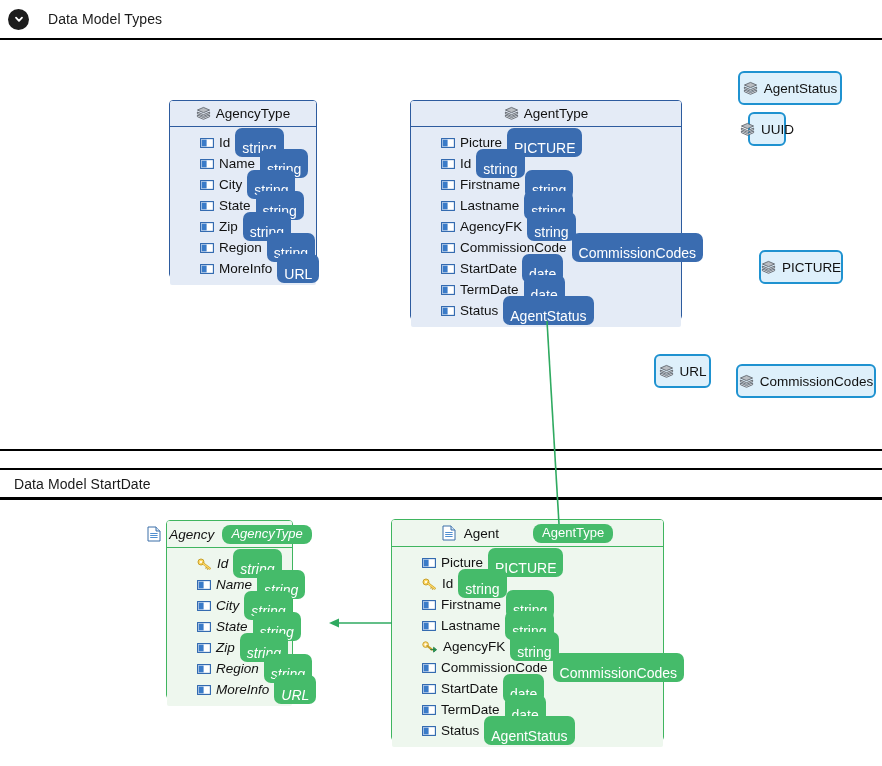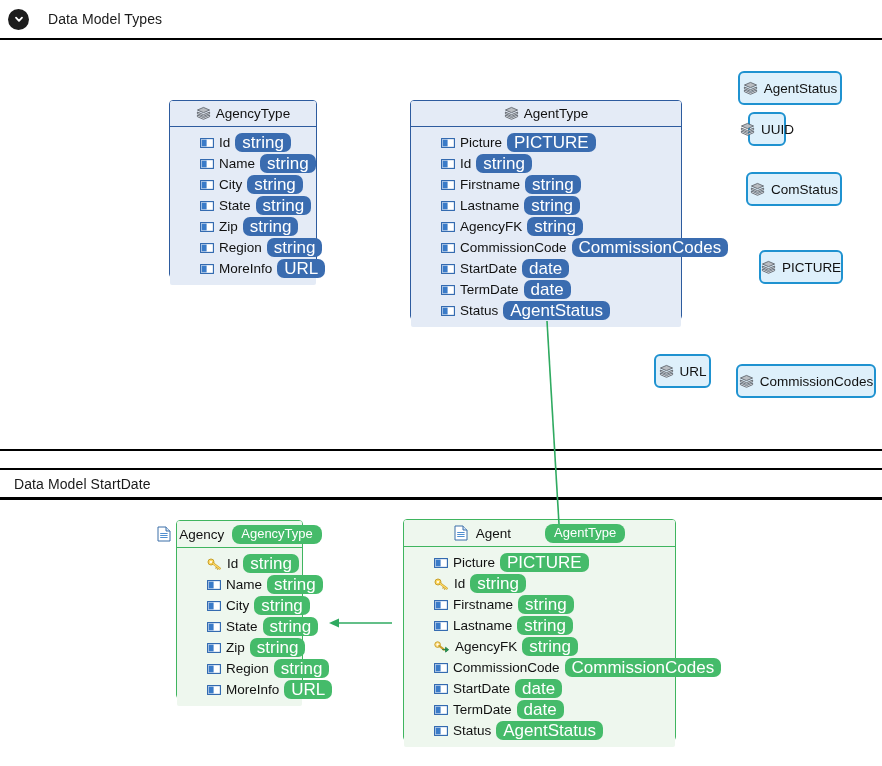--- a/index.html
+++ b/index.html
@@ -53,22 +53,22 @@
   .ent-node .nbody{padding:5px 0 6px 0;background:#eef7ee;border-radius:0 0 2px 2px;}
 
   .nname{font-size:13.5px;color:#111;}
 
   
   .row{display:flex;align-items:center;gap:5px;height:21px;padding-left:30px;}
   .rname{font-size:13.5px;color:#111;white-space:nowrap;}
 
   
   .chip{
-    display:inline-block;border-radius:7px;padding:3px 7px 2px 7px;
-    font-size:17px;color:#ffffff;line-height:14px;white-space:nowrap;
+    display:inline-block;border-radius:7px;padding:13px 7px 2px 7px;
+    font-size:14px;color:#ffffff;line-height:14px;white-space:nowrap;
   }
   .chip-blue{background:#3a6cb0;}
   .chip-green{background:#45bb6a;}
   .chip-hdr-green{background:#45bb6a;border-radius:8px;padding:2px 9px 3px 9px;font-size:13px;}
 
   
   .simple{
     position:absolute;box-sizing:border-box;
     border:2px solid #1f92d0;border-radius:6px;background:#def0fb;
     display:flex;align-items:center;justify-content:center;gap:6px;
@@ -277,28 +277,20 @@
     <span>AgentStatus</span>
   </div>
   <div class="simple" style="left:748px;top:112px;width:38px;">
     <span class="ico"><svg width="15" height="15" viewBox="0 0 16 16">
           <path d="M8 1.5 L14.5 4.3 L8 7.1 L1.5 4.3 Z" fill="#b9bdc2" stroke="#5a6068" stroke-width=".9"></path>
           <path d="M1.5 6.4 L8 9.2 L14.5 6.4 L14.5 8.2 L8 11 L1.5 8.2 Z" fill="#cfd3d8" stroke="#5a6068" stroke-width=".9"></path>
           <path d="M1.5 9.6 L8 12.4 L14.5 9.6 L14.5 11.4 L8 14.2 L1.5 11.4 Z" fill="#e2e5e9" stroke="#5a6068" stroke-width=".9"></path>
         </svg></span>
     <span>UUID</span>
   </div>
-  <div class="simple" style="left:746px;top:172px;width:96px;">
-    <span class="ico"><svg width="15" height="15" viewBox="0 0 16 16">
-          <path d="M8 1.5 L14.5 4.3 L8 7.1 L1.5 4.3 Z" fill="#b9bdc2" stroke="#5a6068" stroke-width=".9"></path>
-          <path d="M1.5 6.4 L8 9.2 L14.5 6.4 L14.5 8.2 L8 11 L1.5 8.2 Z" fill="#cfd3d8" stroke="#5a6068" stroke-width=".9"></path>
-          <path d="M1.5 9.6 L8 12.4 L14.5 9.6 L14.5 11.4 L8 14.2 L1.5 11.4 Z" fill="#e2e5e9" stroke="#5a6068" stroke-width=".9"></path>
-        </svg></span>
-    <span>ComStatus</span>
-  </div>
   <div class="simple" style="left:759px;top:250px;width:84px;">
     <span class="ico"><svg width="15" height="15" viewBox="0 0 16 16">
           <path d="M8 1.5 L14.5 4.3 L8 7.1 L1.5 4.3 Z" fill="#b9bdc2" stroke="#5a6068" stroke-width=".9"></path>
           <path d="M1.5 6.4 L8 9.2 L14.5 6.4 L14.5 8.2 L8 11 L1.5 8.2 Z" fill="#cfd3d8" stroke="#5a6068" stroke-width=".9"></path>
           <path d="M1.5 9.6 L8 12.4 L14.5 9.6 L14.5 11.4 L8 14.2 L1.5 11.4 Z" fill="#e2e5e9" stroke="#5a6068" stroke-width=".9"></path>
         </svg></span>
     <span>PICTURE</span>
   </div>
   <div class="simple" style="left:654px;top:354px;width:57px;">
     <span class="ico"><svg width="15" height="15" viewBox="0 0 16 16">
@@ -317,21 +309,21 @@
     <span>CommissionCodes</span>
   </div>
 
   <div class="rule" style="top:449px;height:2.2px;"></div>
   <div class="rule" style="top:468px;height:2.2px;"></div>
   <div class="sec-head" style="top:474px;left:14px;height:20px;">
     <span class="title">Data Model StartDate</span>
   </div>
   <div class="rule" style="top:497px;height:3px;"></div>
 
-  <div class="node ent-node" style="left:176px;top:520px;width:127px;height:179px;">
+  <div class="node ent-node" style="left:166px;top:520px;width:127px;height:179px;font-style:italic;">
     <div class="nhead">
       <span class="ico">
         <svg width="14" height="16" viewBox="0 0 14 16">
           <path d="M1 1 H9 L13 5 V15 H1 Z" fill="#ffffff" stroke="#3b6fa8" stroke-width="1"></path>
           <path d="M9 1 V5 H13" fill="#d5e6f5" stroke="#3b6fa8" stroke-width="1"></path>
           <path d="M3.2 7.5 H10.6 M3.2 9.5 H10.6 M3.2 11.5 H10.6" stroke="#4f8fd0" stroke-width="1"></path>
         </svg>
       </span>
       <span class="nname">Agency</span>
       <span class="chip chip-hdr-green">AgencyType</span>
@@ -394,21 +386,21 @@
         <span class="ico"><svg width="14" height="10" viewBox="0 0 14 10">
               <rect x=".6" y=".6" width="12.8" height="8.8" fill="#ffffff" stroke="#2a64ad" stroke-width="1.1"></rect>
               <rect x="1.6" y="1.6" width="5" height="6.8" fill="#3a7bc8"></rect>
             </svg></span>
         <span class="rname">MoreInfo</span>
         <span class="chip chip-green">URL</span>
       </div>
     </div>
   </div>
 
-  <div class="node ent-node" style="left:391px;top:519px;width:273px;height:222px;margin-left:12px;">
+  <div class="node ent-node" style="left:391px;top:519px;width:273px;height:222px;">
     <div class="nhead">
       <span class="ico">
         <svg width="14" height="16" viewBox="0 0 14 16">
           <path d="M1 1 H9 L13 5 V15 H1 Z" fill="#ffffff" stroke="#3b6fa8" stroke-width="1"></path>
           <path d="M9 1 V5 H13" fill="#d5e6f5" stroke="#3b6fa8" stroke-width="1"></path>
           <path d="M3.2 7.5 H10.6 M3.2 9.5 H10.6 M3.2 11.5 H10.6" stroke="#4f8fd0" stroke-width="1"></path>
         </svg>
       </span>
       <span class="nname">Agent</span>
       <span class="chip chip-hdr-green" style="margin-left:26px;">AgentType</span>

